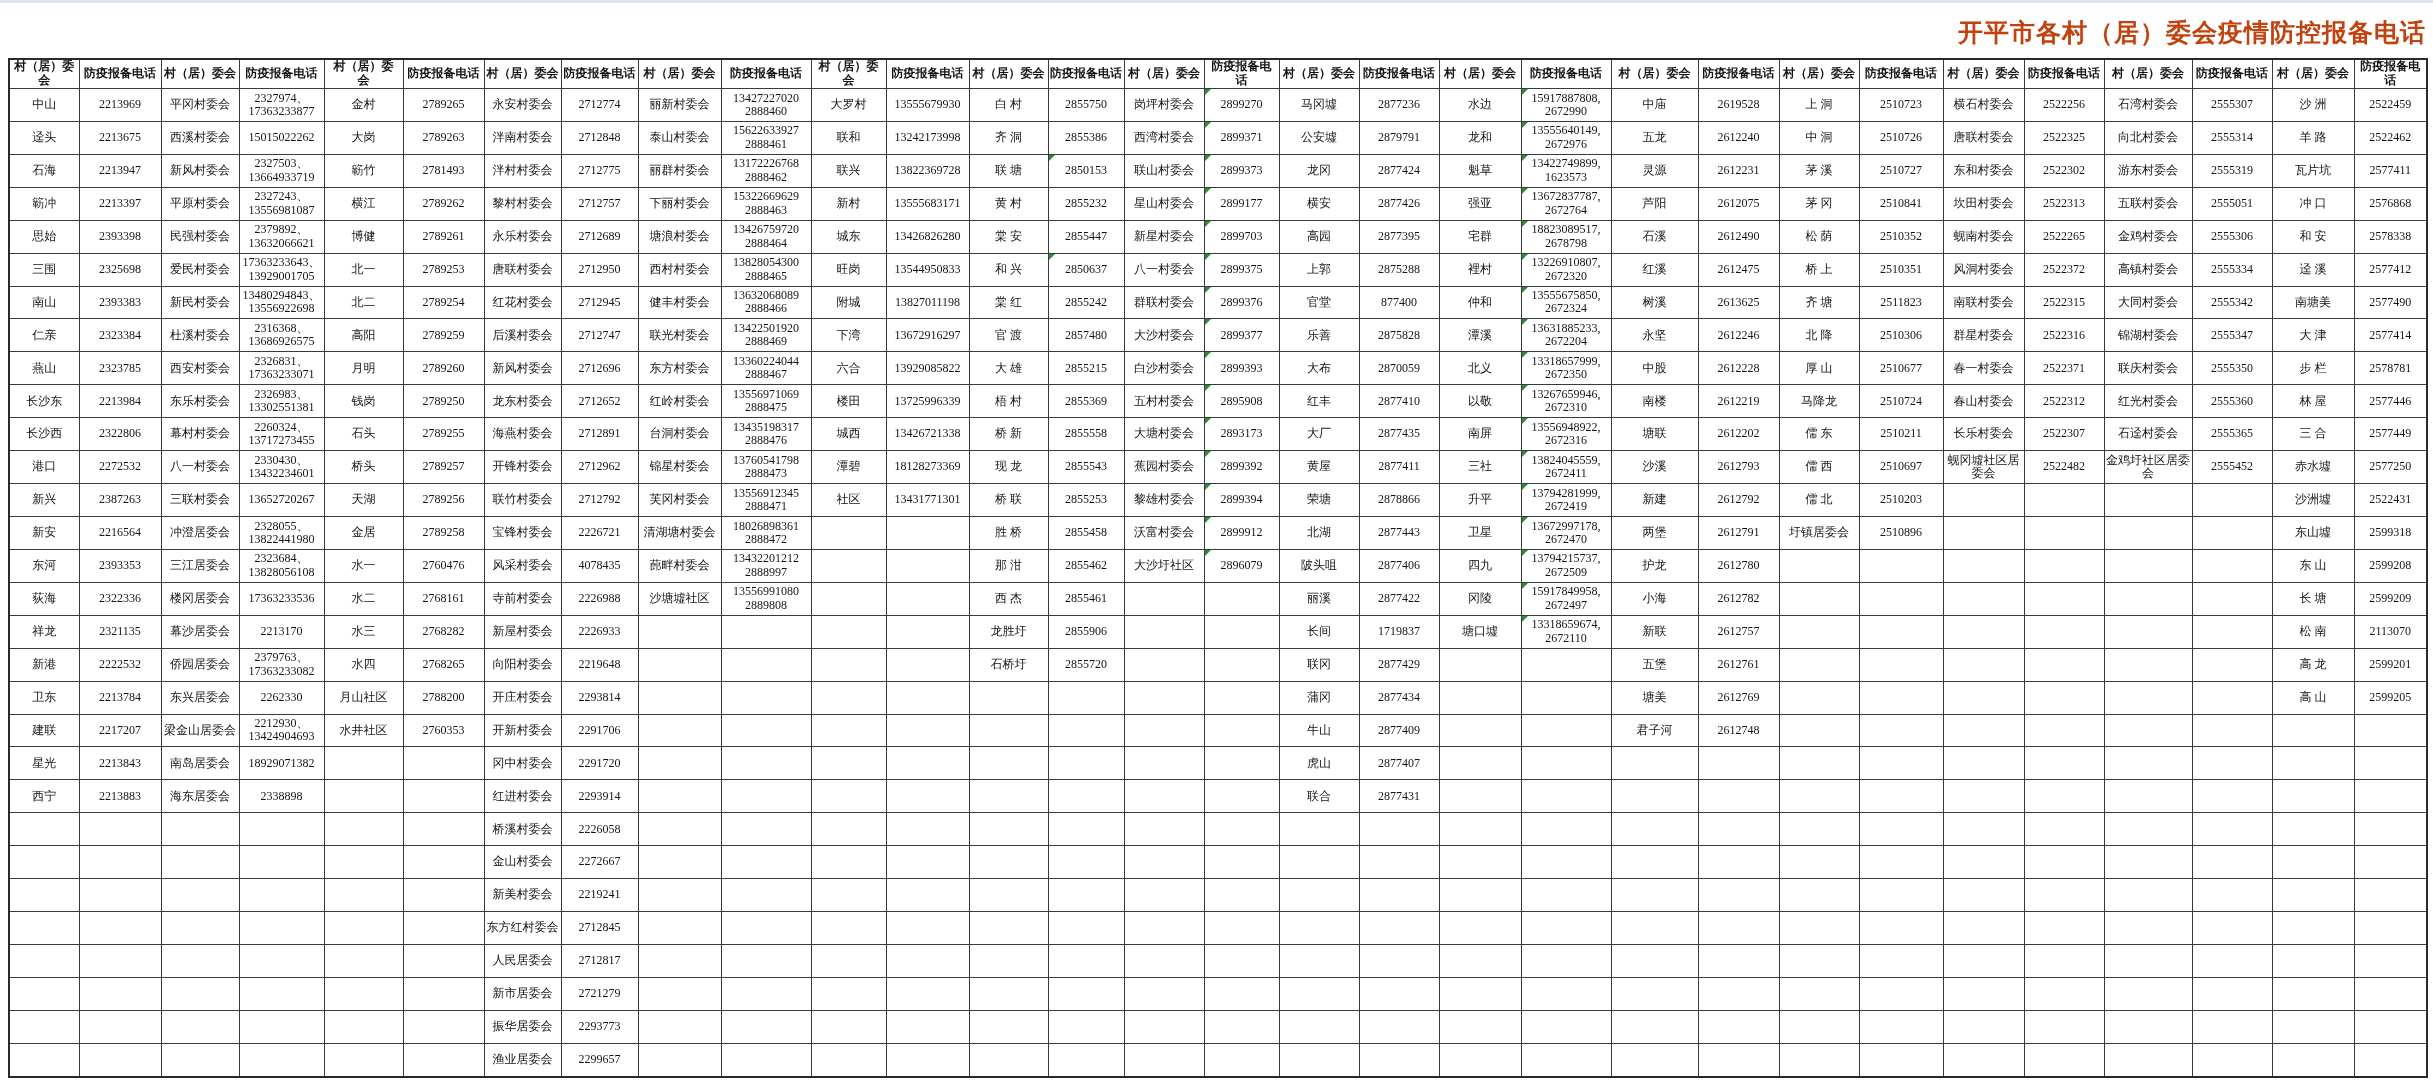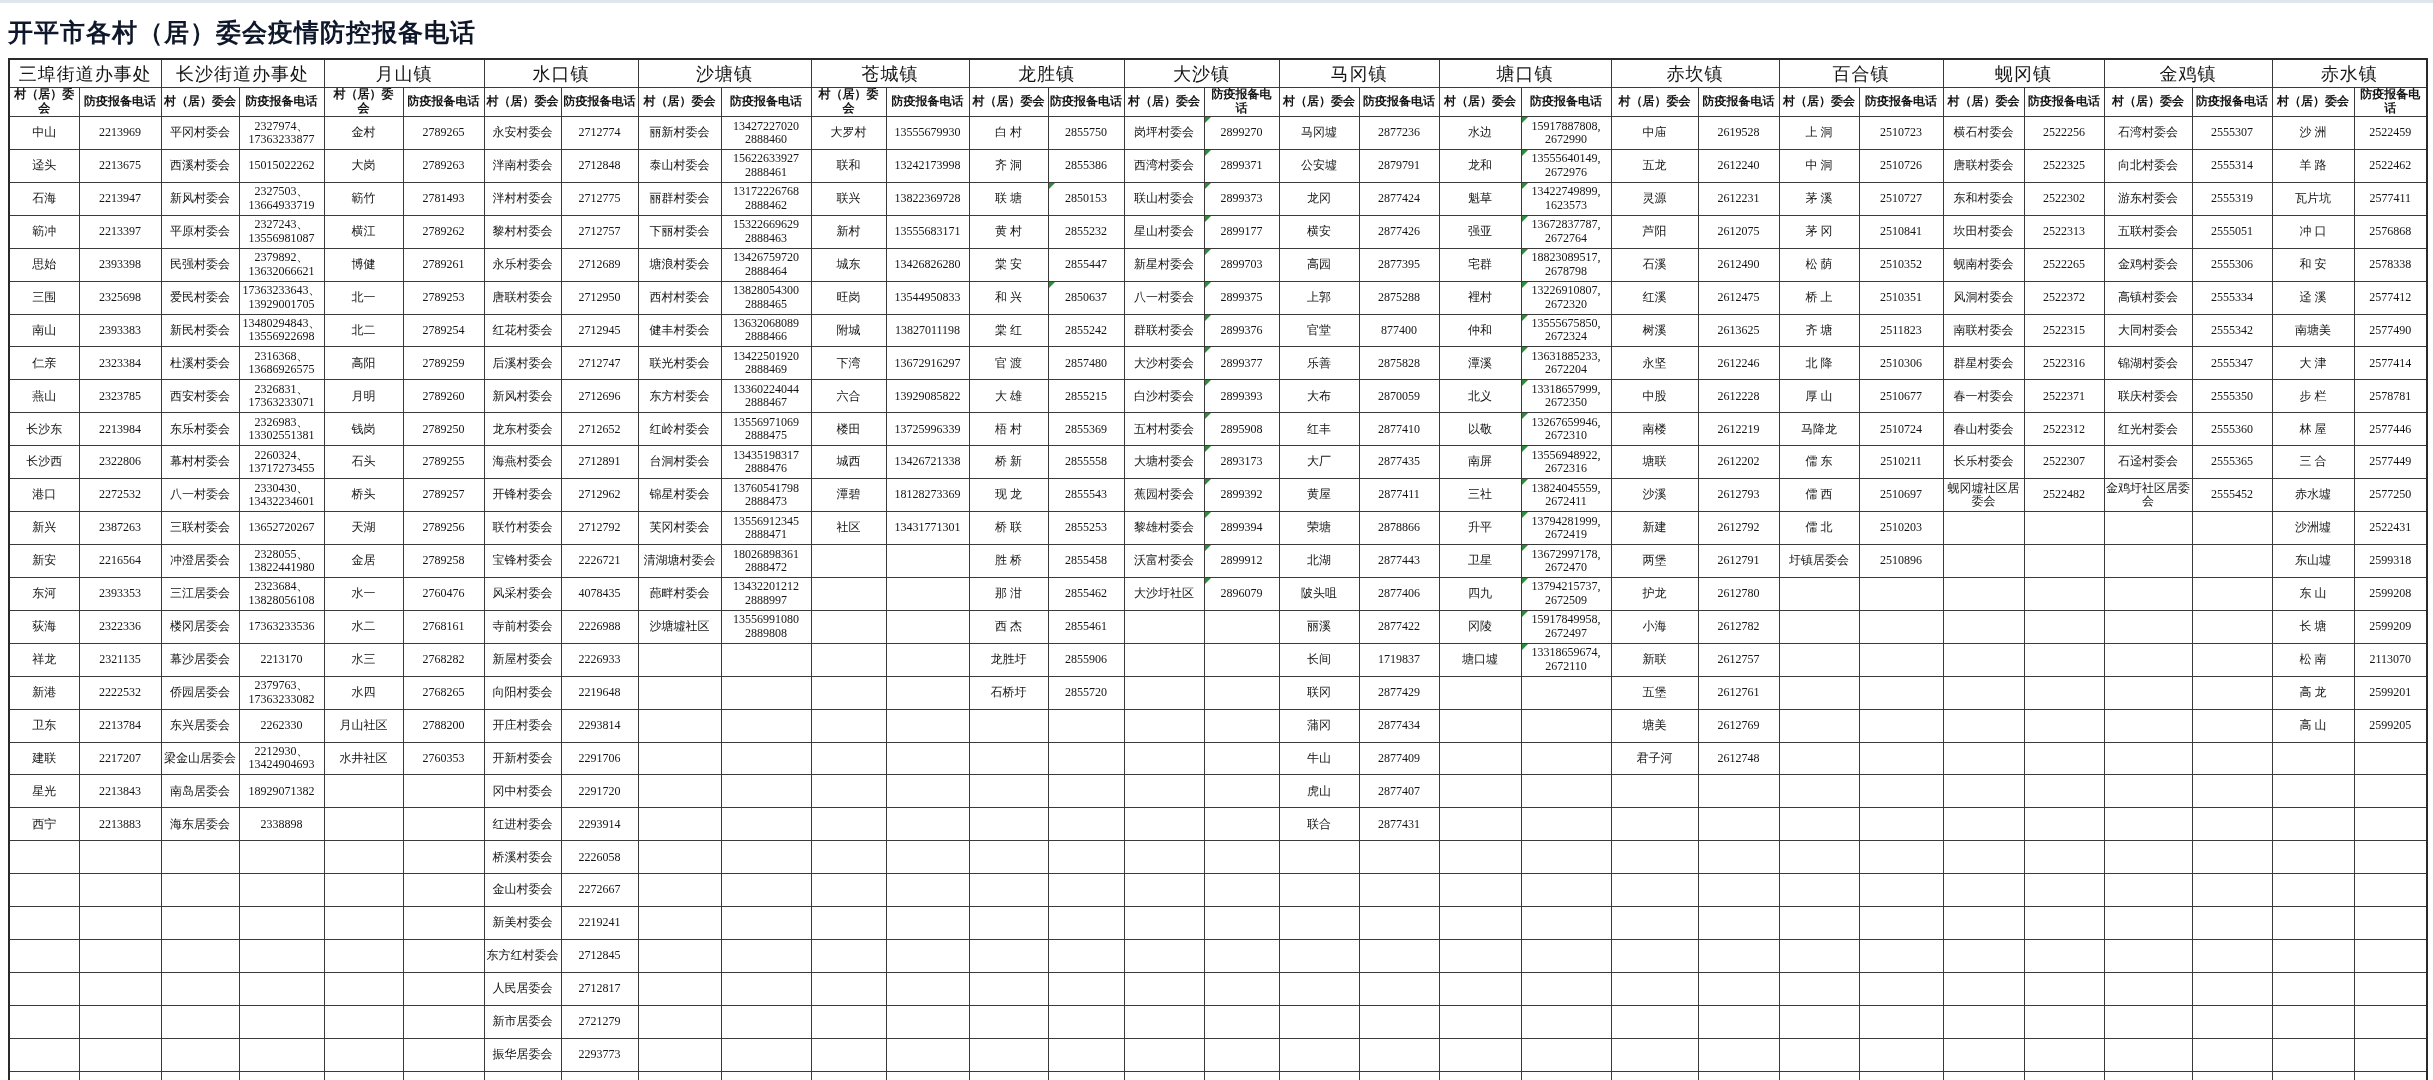--- a/index.html
+++ b/index.html
@@ -3,22 +3,22 @@
 <meta charset="utf-8">
 <style>
   html,body{margin:0;padding:0;}
   body{
     width:2433px;height:1080px;background:#ffffff;position:relative;
     font-family:"Liberation Serif","DejaVu Serif",serif;color:#141414;
     overflow:hidden;
   }
   .top-strip{position:absolute;top:0;left:0;width:2433px;height:3px;background:#dfe6ee;}
   .title{
-    position:absolute;top:16px;left:8px;width:2418px;text-align:left;
-    font-size:25px;font-weight:bold;letter-spacing:1px;color:#0f172a;
+    position:absolute;top:16px;left:8px;width:2418px;text-align:right;
+    font-size:25px;font-weight:bold;letter-spacing:1px;color:#c2410c;
   }
   table.sheet{
     position:absolute;top:58px;left:8px;border-collapse:collapse;table-layout:fixed;
     border:2px solid #2a2a2a;background:#fff;
   }
   .sheet th,.sheet td{
     border:1px solid #3a3a3a;padding:0 1px;text-align:center;vertical-align:middle;
     overflow:hidden;position:relative;
   }
   .sheet th.g{height:27px;font-size:18px;font-weight:normal;letter-spacing:1px;white-space:nowrap;}
@@ -65,37 +65,20 @@
       <col style="width:84px">
       <col style="width:81px">
       <col style="width:80px">
       <col style="width:88px">
       <col style="width:80px">
       <col style="width:82px">
       <col style="width:73px">
     </colgroup>
     <thead>
       <tr>
-        <th class="g" colspan="2">三埠街道办事处</th>
-        <th class="g" colspan="2">长沙街道办事处</th>
-        <th class="g" colspan="2">月山镇</th>
-        <th class="g" colspan="2">水口镇</th>
-        <th class="g" colspan="2">沙塘镇</th>
-        <th class="g" colspan="2">苍城镇</th>
-        <th class="g" colspan="2">龙胜镇</th>
-        <th class="g" colspan="2">大沙镇</th>
-        <th class="g" colspan="2">马冈镇</th>
-        <th class="g" colspan="2">塘口镇</th>
-        <th class="g" colspan="2">赤坎镇</th>
-        <th class="g" colspan="2">百合镇</th>
-        <th class="g" colspan="2">蚬冈镇</th>
-        <th class="g" colspan="2">金鸡镇</th>
-        <th class="g" colspan="2">赤水镇</th>
-      </tr>
-      <tr>
         <th class="c">村（居）委会</th>
         <th class="c">防疫报备电话</th>
         <th class="c">村（居）委会</th>
         <th class="c">防疫报备电话</th>
         <th class="c">村（居）委
 会</th>
         <th class="c">防疫报备电话</th>
         <th class="c">村（居）委会</th>
         <th class="c">防疫报备电话</th>
         <th class="c">村（居）委会</th>

